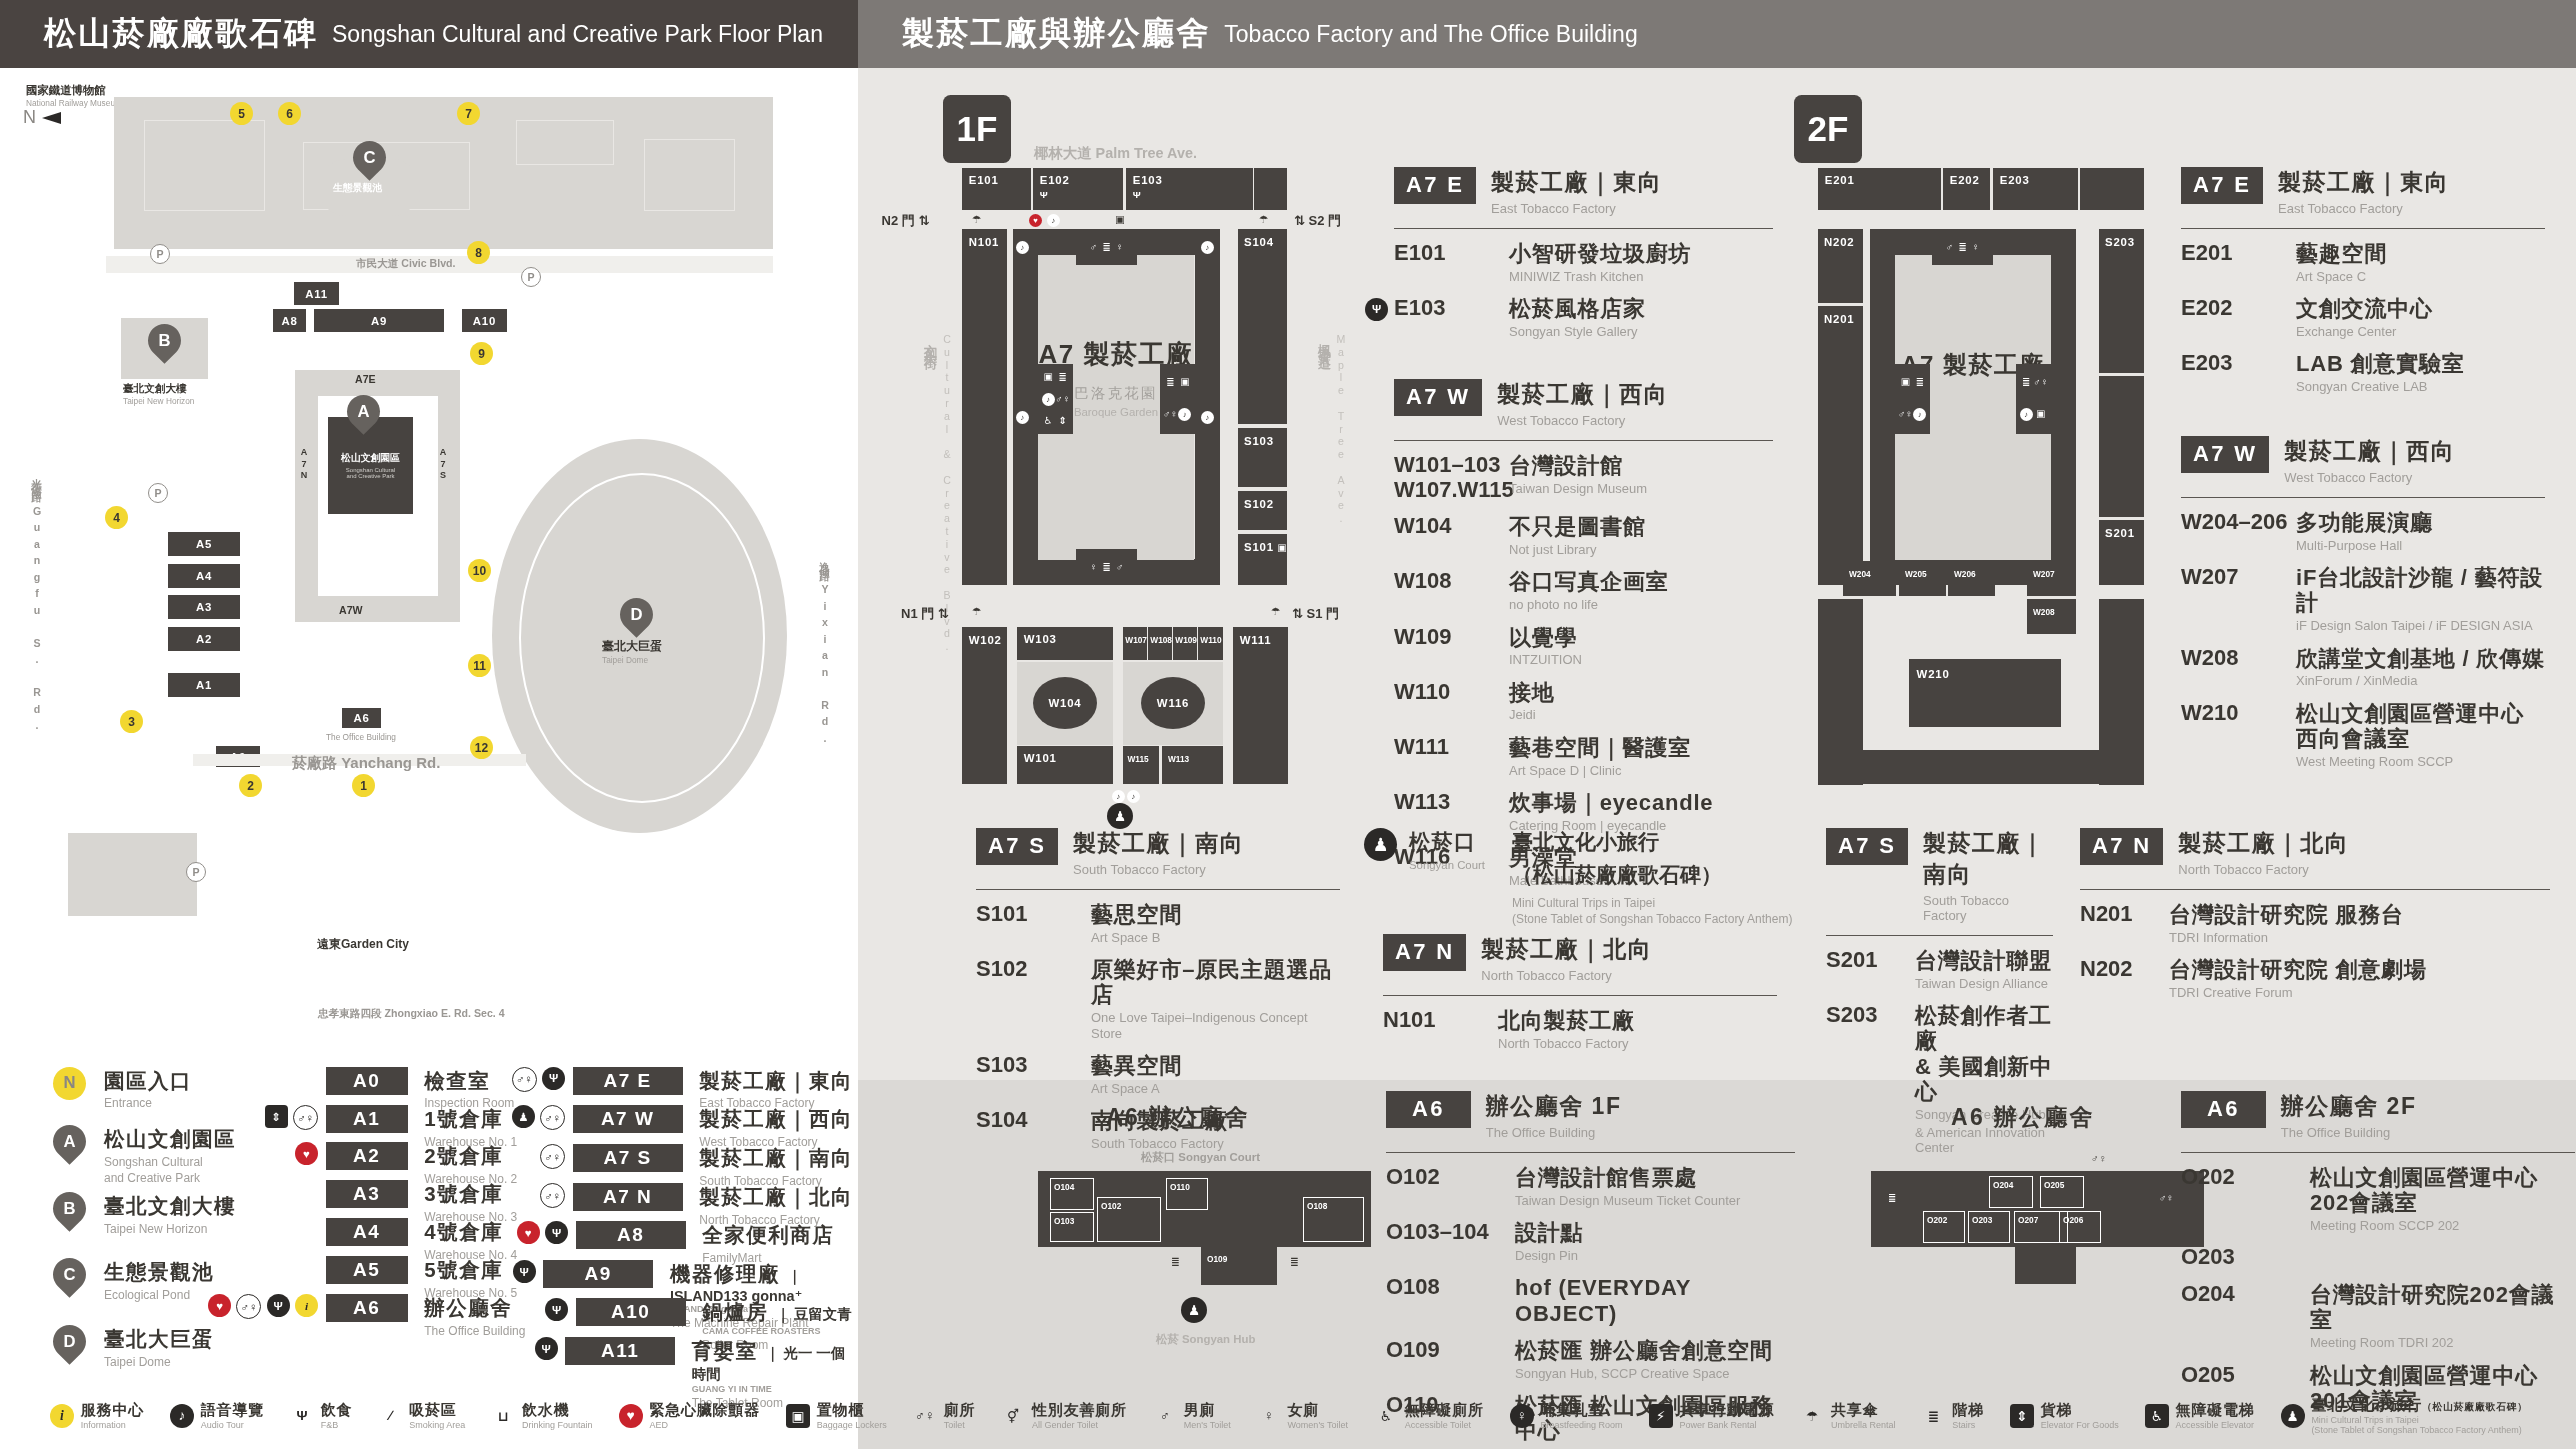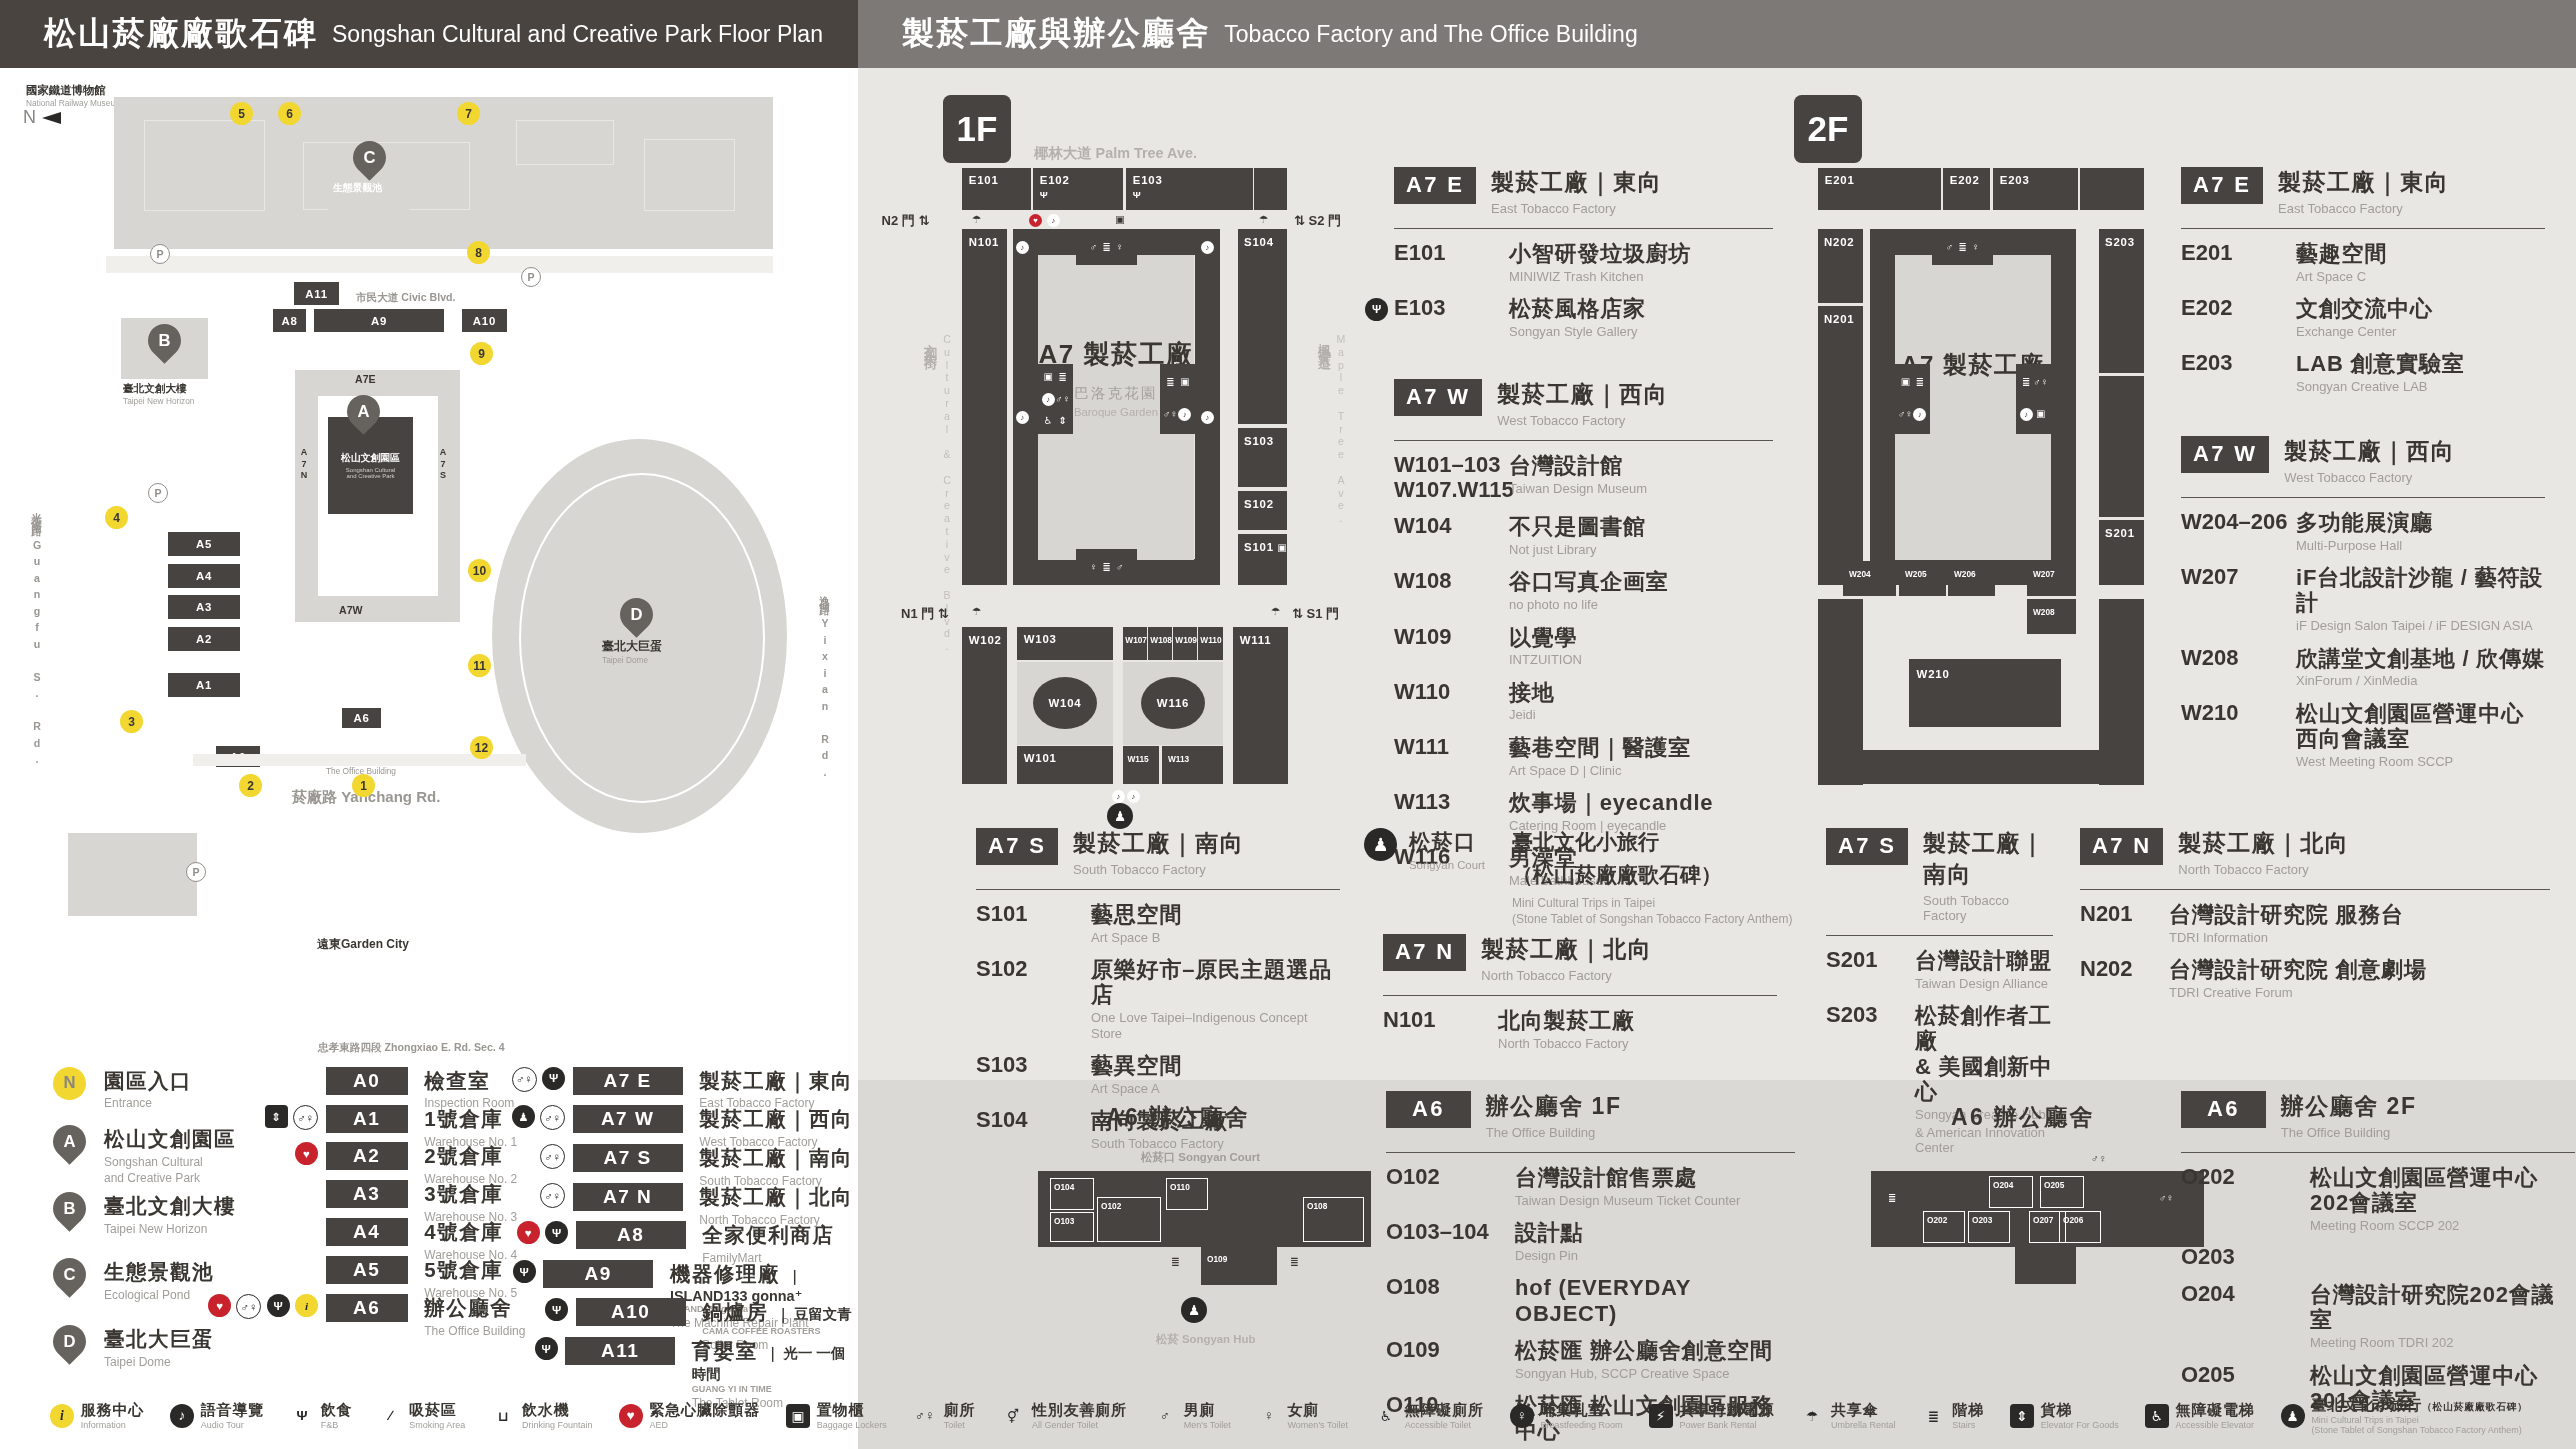--- a/index.html
+++ b/index.html
@@ -63,21 +63,21 @@
       font-weight:bold;font-size:11.4px;letter-spacing:0.8px;}
   .gc{position:absolute;width:23px;height:23px;border-radius:50%;background:#f2d730;color:#3a3732;font-weight:bold;
       font-size:12px;display:flex;align-items:center;justify-content:center;}
   .pin{position:absolute;width:33px;height:33px;background:#66625e;border-radius:50% 50% 50% 0;transform:rotate(-45deg);
        display:flex;align-items:center;justify-content:center;}
   .pin>span{transform:rotate(45deg);color:#fff;font-size:16.7px;font-weight:bold;}
   .pp{position:absolute;width:18px;height:18px;border-radius:50%;border:1.5px solid #918e8a;color:#918e8a;background:#fff;
       font-size:10.6px;font-weight:bold;display:flex;align-items:center;justify-content:center;}
   .mlab{position:absolute;font-size:13px;font-weight:bold;color:#3a3732;}
   .mlab small{display:block;font-weight:normal;font-size:8.3px;color:#a19e9a;letter-spacing:0;}
-  .stlab{position:absolute;font-size:12px;color:#9a9793;font-weight:bold;margin-top:34px;}
+  .stlab{position:absolute;font-size:12px;color:#9a9793;font-weight:bold;}
   .cellb{position:absolute;border:1.5px solid #e9e7e4;box-sizing:border-box;}
   
   .lrow{position:absolute;display:flex;align-items:flex-start;}
   .lrow .tx .zh{font-size:20.5px;font-weight:bold;letter-spacing:1.5px;}
   .lrow .tx .en{font-size:12px;color:#a19e9a;margin-top:1.5px;line-height:1.25;}
   .lbadge{background:#474340;color:#fff;font-size:19px;font-weight:bold;letter-spacing:1.5px;
           display:flex;align-items:center;justify-content:center;flex:none;}
   .brand{font-size:14.4px;font-weight:bold;margin-left:7.6px;}
   .brandsub{font-size:9px;color:#a19e9a;font-weight:bold;}
   .bicons{display:flex;gap:5.3px;margin-right:7.6px;justify-content:flex-end;}
@@ -844,21 +844,21 @@
 </div>
 
 <div class="abs" style="left:1841px;top:1091px;width:394px;height:288px;">
   <div class="abs" style="left:110px;top:10.6px;font-size:23px;font-weight:bold;letter-spacing:2.3px;">A6 辦公廳舍</div>
   <span class="abs picd" style="left:250px;top:62px;">♂♀</span>
   <div class="abs dk" style="left:30px;top:80px;width:333px;height:76px;"></div>
   <div class="cellb" style="left:148px;top:85px;width:44px;height:32px;border-color:#fff;"><span class="pls" style="margin:3px;display:inline-block;">O204</span></div>
   <div class="cellb" style="left:199px;top:85px;width:44px;height:32px;border-color:#fff;"><span class="pls" style="margin:3px;display:inline-block;">O205</span></div>
   <div class="cellb" style="left:82px;top:120px;width:42px;height:32px;border-color:#fff;"><span class="pls" style="margin:3px;display:inline-block;">O202</span></div>
   <div class="cellb" style="left:127px;top:120px;width:42px;height:32px;border-color:#fff;"><span class="pls" style="margin:3px;display:inline-block;">O203</span></div>
-  <div class="cellb" style="left:188px;top:120px;width:37px;height:32px;border-color:#fff;"><span class="pls" style="margin:3px;display:inline-block;">O207</span></div>
+  <div class="cellb" style="left:173px;top:120px;width:54px;height:32px;border-color:#fff;"><span class="pls" style="margin:3px;display:inline-block;">O207</span></div>
   <div class="cellb" style="left:218px;top:120px;width:42px;height:32px;border-color:#fff;"><span class="pls" style="margin:3px;display:inline-block;">O206</span></div>
   <span class="abs pic" style="left:47px;top:102px;">≣</span>
   <span class="abs pic" style="left:318px;top:102px;">♂♀</span>
   <div class="abs dk" style="left:174px;top:155px;width:61px;height:38px;"></div>
 </div>
 <div class="sec" style="left:2181px;top:1091px;width:394px;">
   <div class="sec-head">
       <div class="badge" style="padding:5.3px 26px;">A6</div>
     <div>
         <div class="t-zh">辦公廳舍 2F</div>

